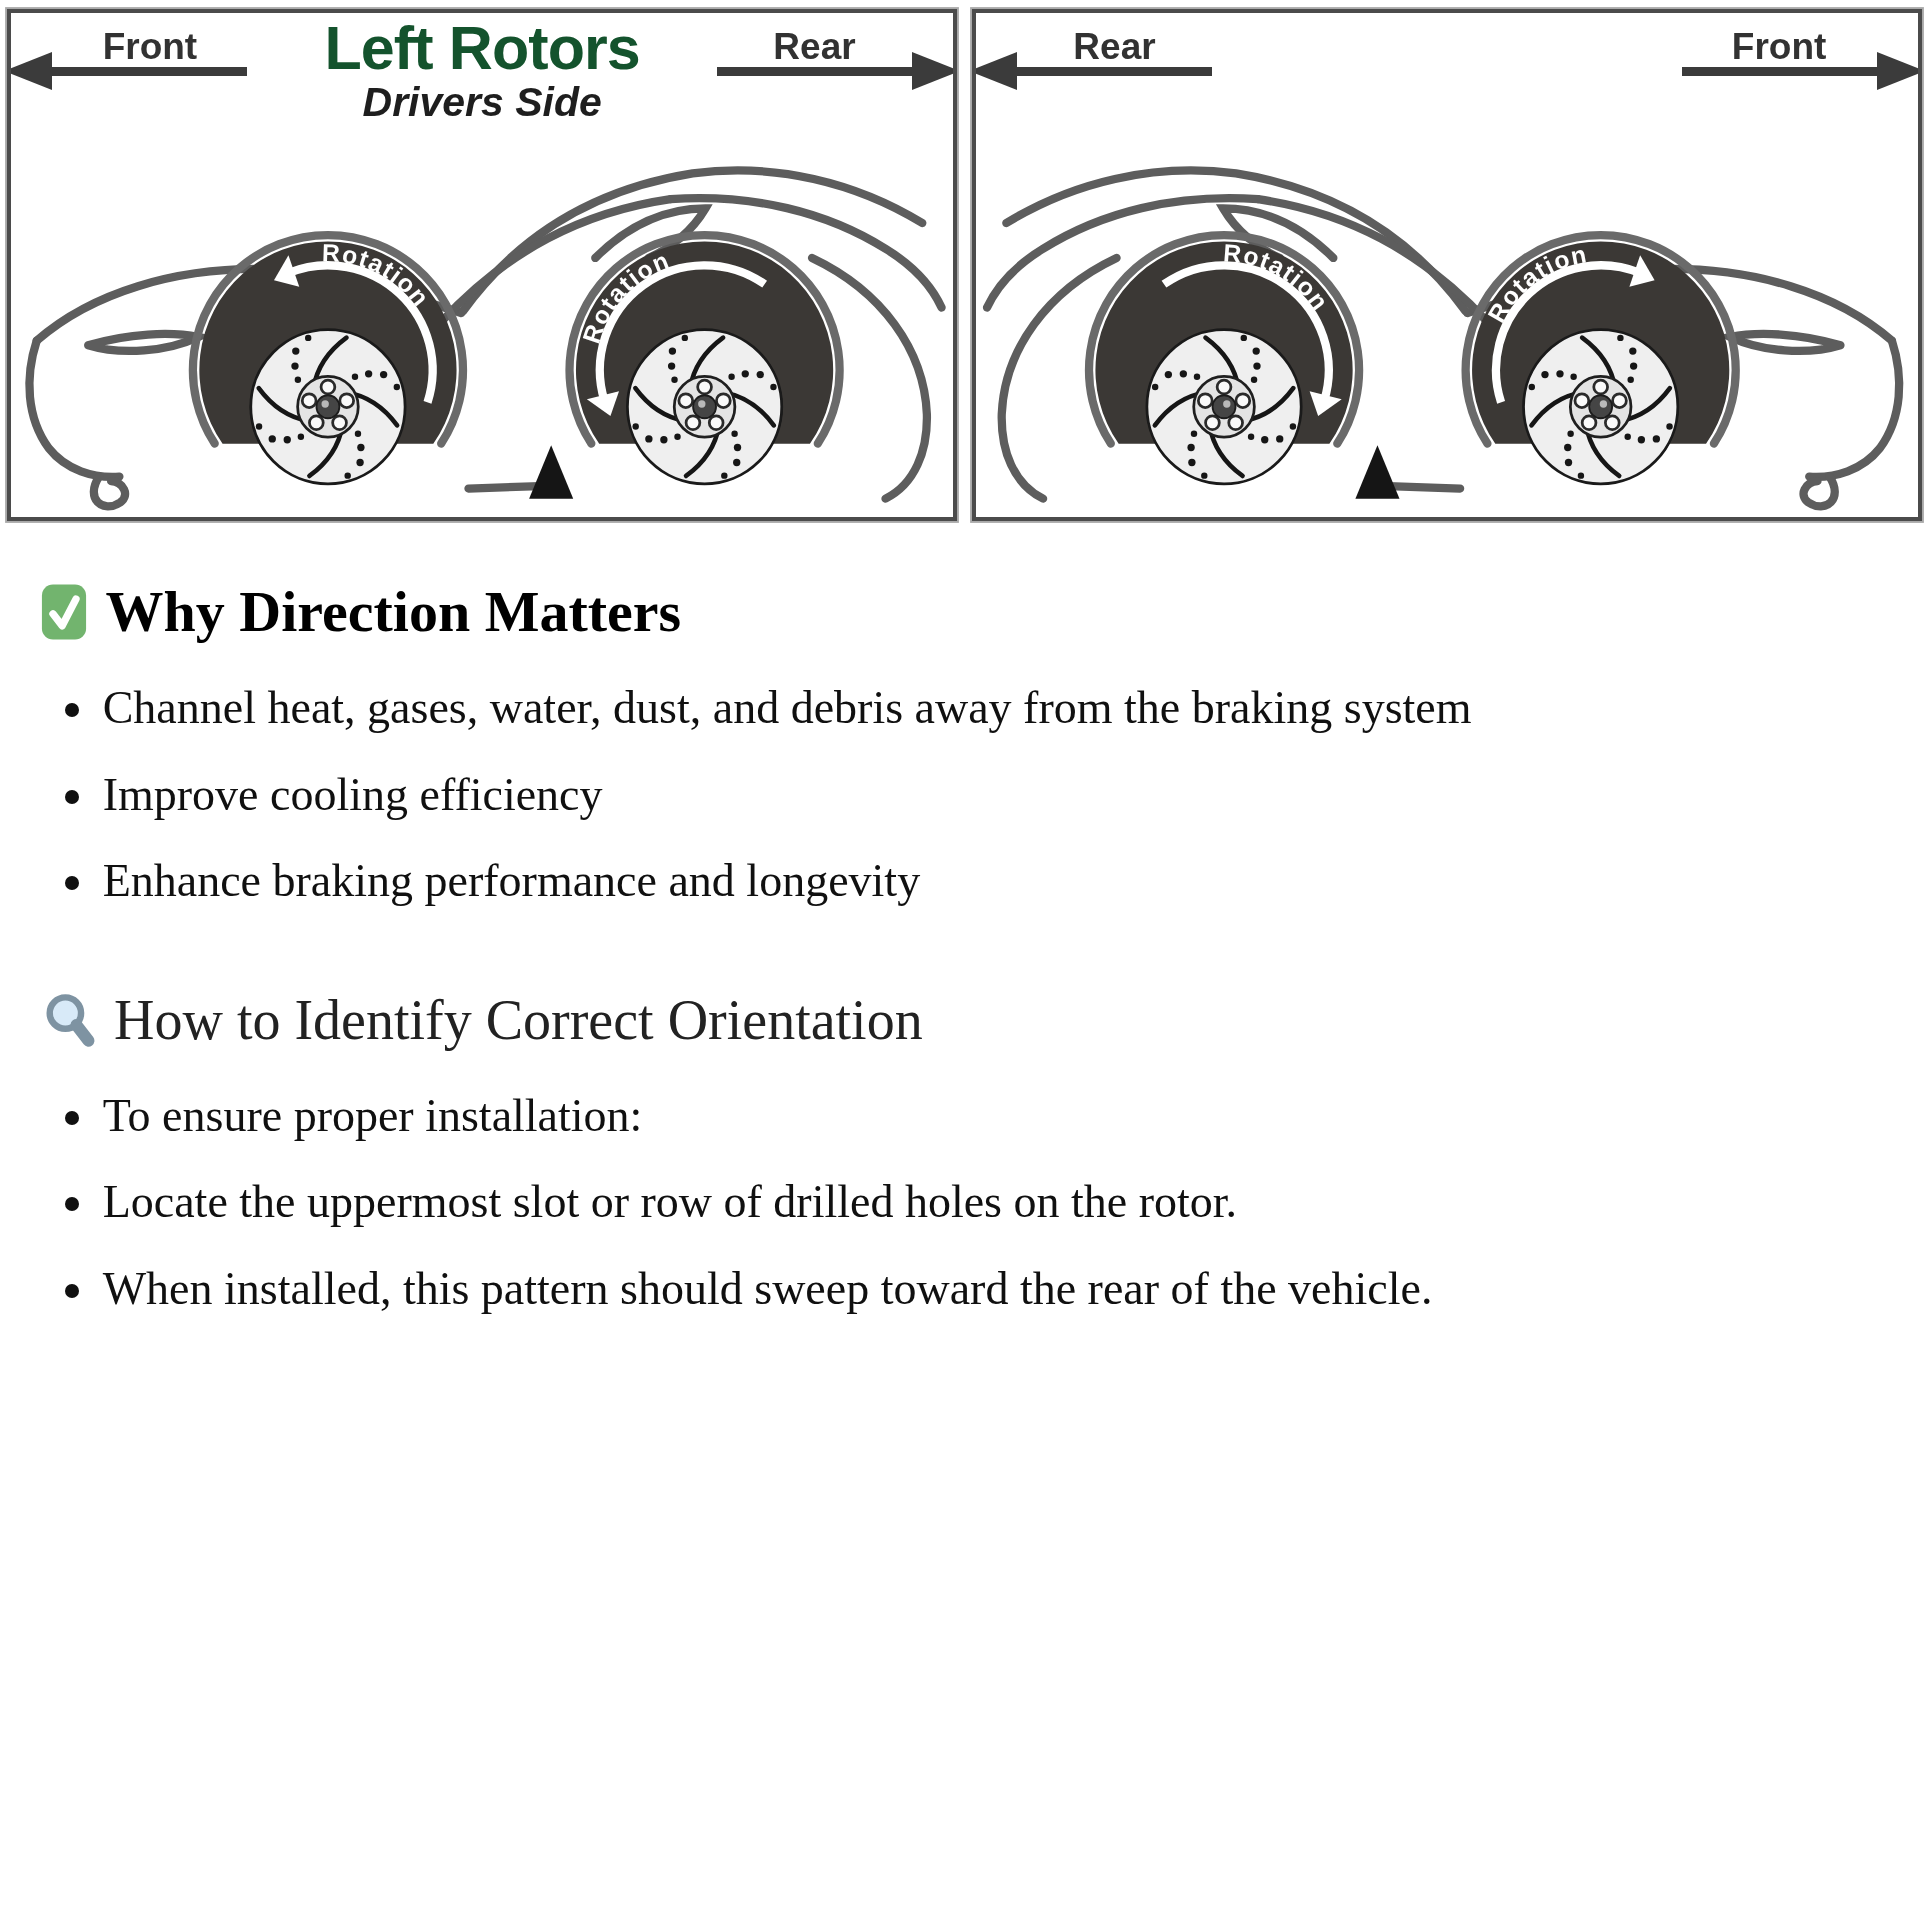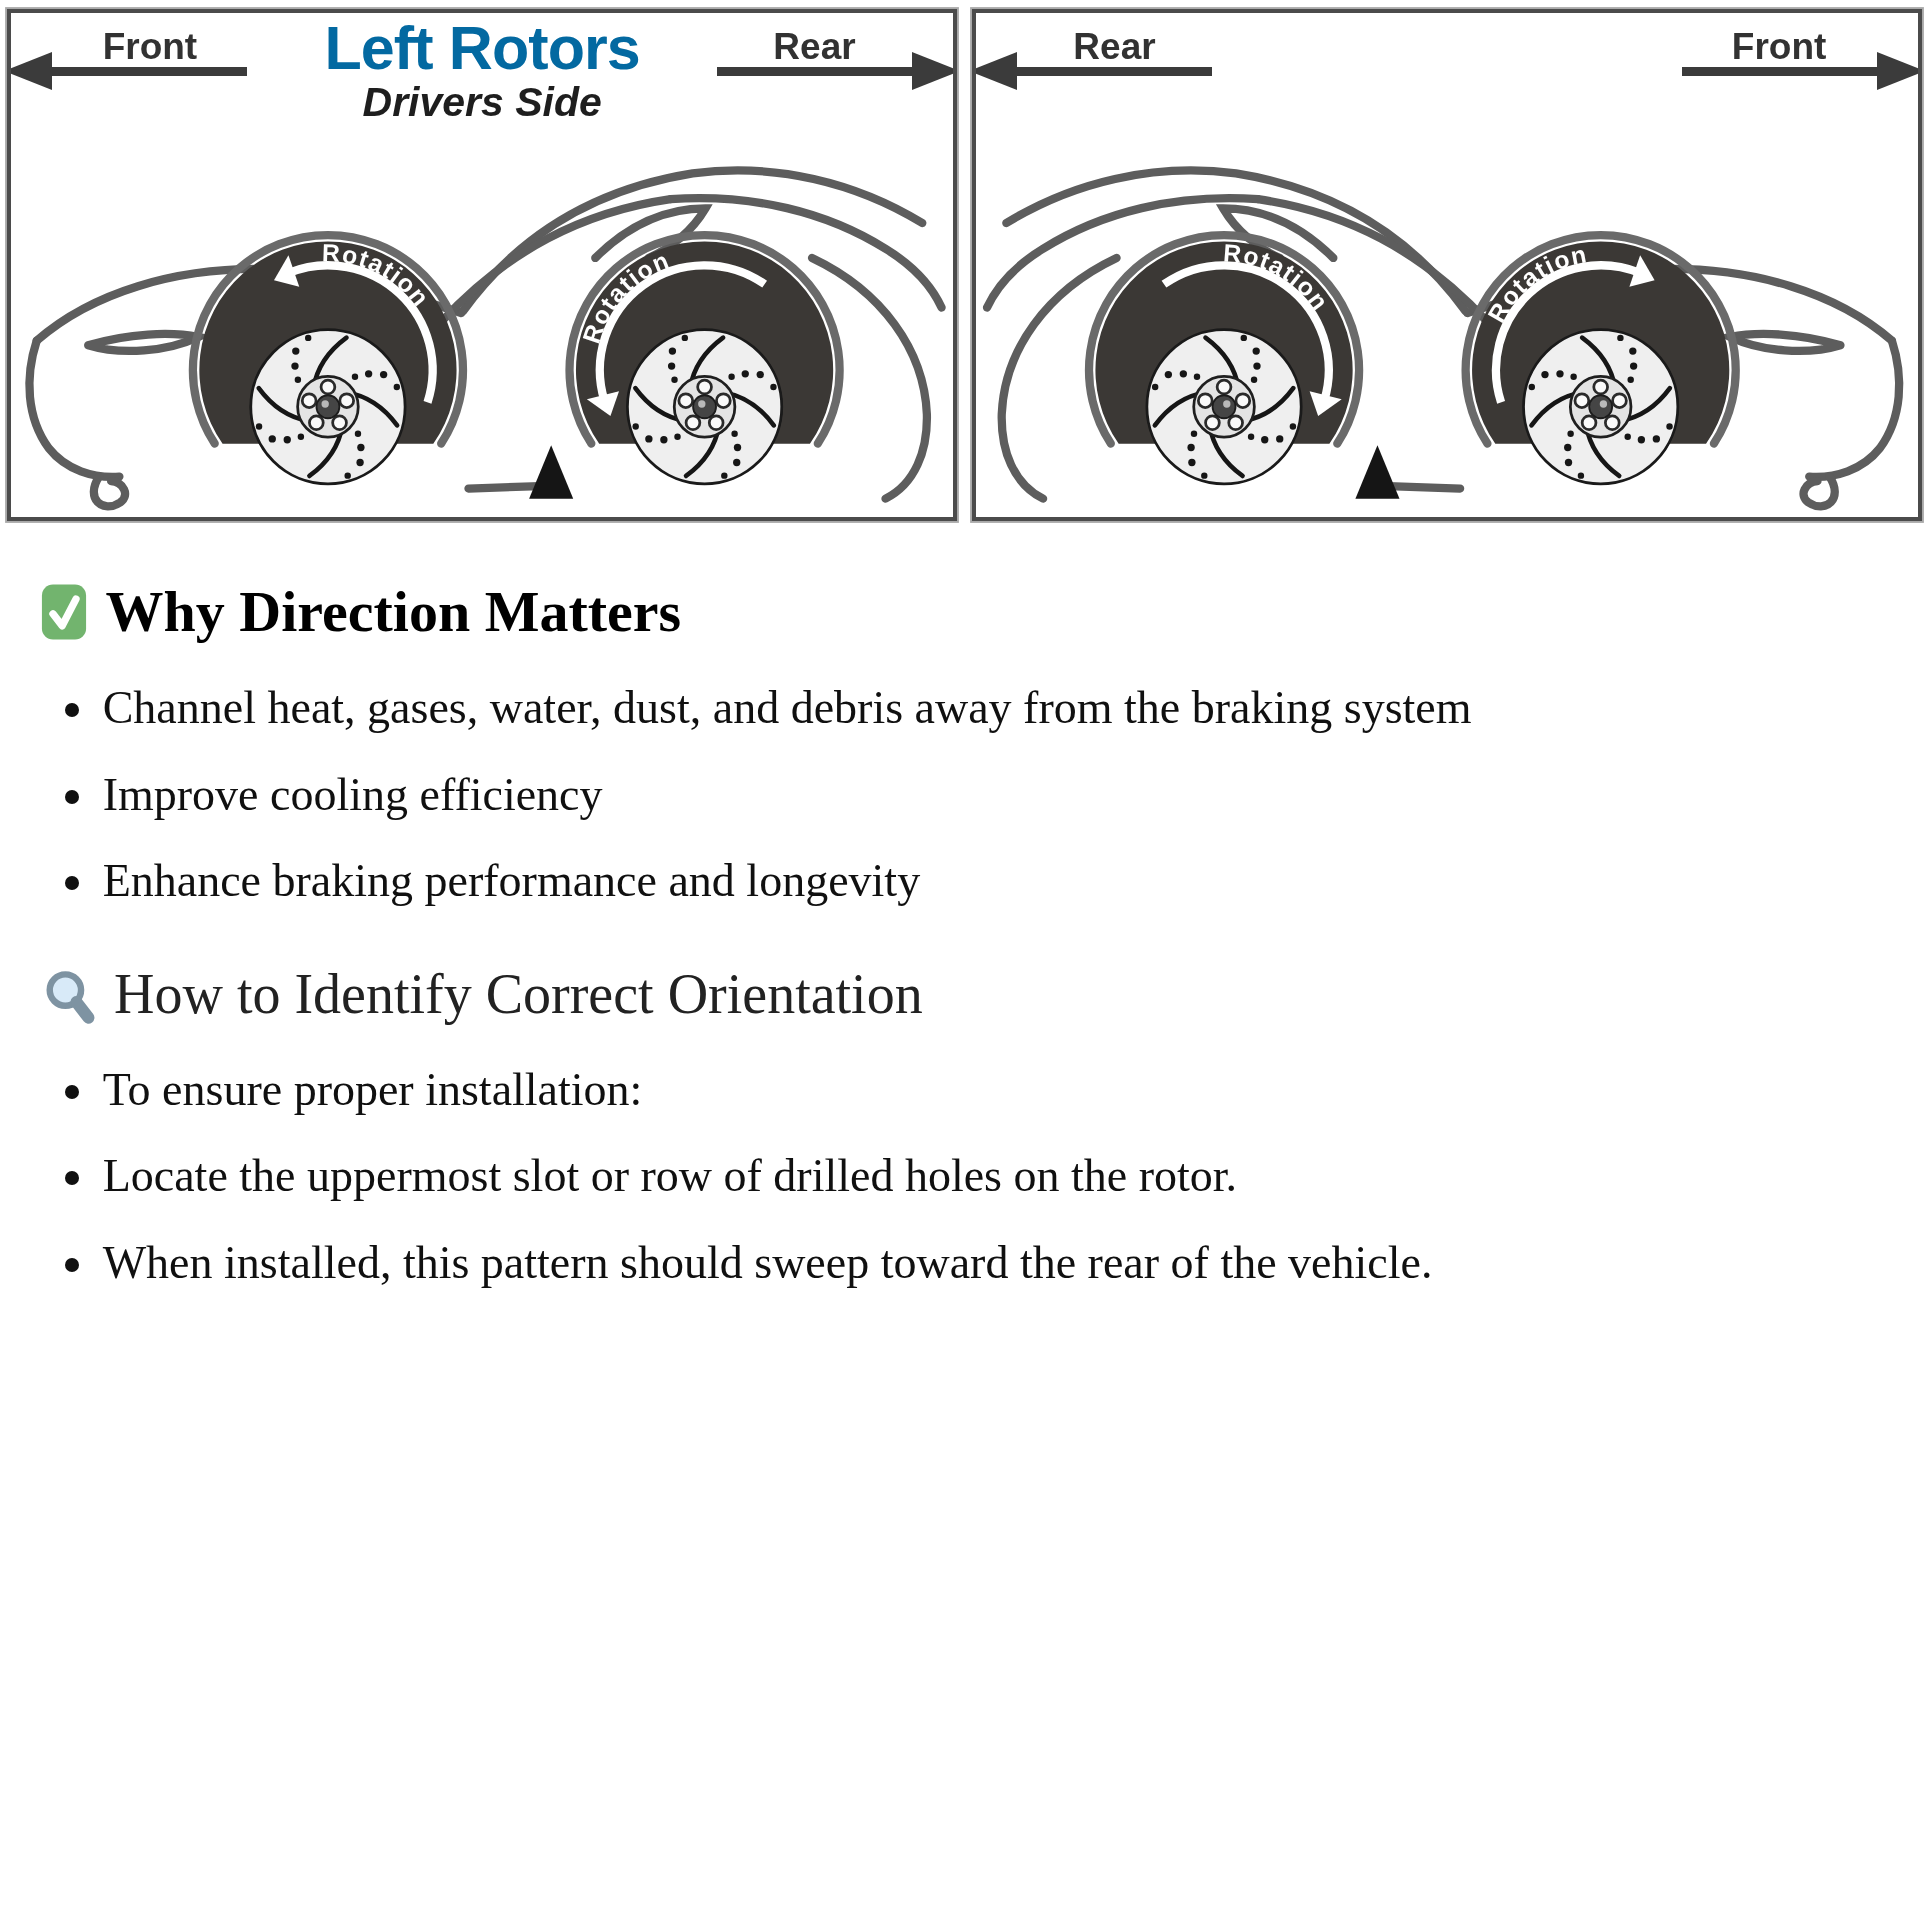--- a/index.html
+++ b/index.html
@@ -5,41 +5,41 @@
   html,body{margin:0;padding:0;background:#fff;}
   body{width:1929px;height:1929px;overflow:hidden;font-family:"Liberation Serif",serif;color:#101010;}
 
   
   .diagram{display:flex;gap:15px;padding:9.3px 7.4px 0 7.4px;align-items:flex-end;}
   .panel{position:relative;flex:1 1 0;height:512px;border:4.6px solid #4b4b4b;
          box-shadow:0 0 0 1.9px #a9a9a9;background:#fff;box-sizing:border-box;overflow:hidden;}
   .panel-header{position:relative;height:109px;}
   .title-wrap{position:absolute;left:50%;top:3.7px;transform:translateX(-50%);
               text-align:center;white-space:nowrap;}
-  .panel-title{font:900 61px/1.02 "Liberation Sans",sans-serif;color:#0369a1;letter-spacing:-0.9px;}
+  .panel-title{font:900 61px/1.02 "Liberation Sans",sans-serif;color:#14532d;letter-spacing:-0.9px;}
   .panel-sub{font:700 41px/1.05 "Liberation Sans",sans-serif;font-style:italic;color:#1e1e1e;margin-top:1.9px;}
   .dir-arrow{position:absolute;top:15px;}
   .pos-left{left:41px;}
   .pos-right{right:41px;}
   .dir-arrow .lbl{font:700 37px/1 "Liberation Sans",sans-serif;color:#323232;text-align:center;margin:0 0 1.9px;}
   .shaft{position:relative;height:9.3px;background:#3b3b3b;min-width:195px;}
   .head-left .shaft::before{content:"";position:absolute;left:-48px;top:-15px;
       border-top:19.5px solid transparent;border-bottom:19.5px solid transparent;border-right:48px solid #3b3b3b;}
   .head-right .shaft::after{content:"";position:absolute;right:-48px;top:-15px;
       border-top:19.5px solid transparent;border-bottom:19.5px solid transparent;border-left:48px solid #3b3b3b;}
   .car-box{position:absolute;left:0;right:0;top:109px;bottom:0;}
   .car-box svg{width:100%;height:100%;display:block;}
 
   
   .article{margin:28px 37px 0 41px;max-width:1447px;font-size:46px;line-height:1.72;}
   .intro{margin:0;}
   h2.sec{display:flex;align-items:center;gap:18.6px;font-size:58px;line-height:1.1;
          margin:59px 0 0;font-weight:700;color:#000;}
-  h3.sec{display:flex;align-items:flex-end;gap:15px;font-size:56px;line-height:1.1;
-         margin:44px 0 0;font-weight:400;color:#222;}
+  h3.sec{display:flex;align-items:flex-start;gap:15px;font-size:56px;line-height:1.1;
+         margin:70px 0 0;font-weight:400;color:#222;}
   .lead{margin:56px 0 0;}
   ul.blist{margin:24px 0 0;padding-left:58px;}
   ul.blist li{padding-left:3.7px;}
   ul.blist li + li{margin-top:7.4px;}
   .emoji{display:inline-flex;flex:0 0 auto;}
   .emoji svg{display:block;}
 </style>
 </head>
 <body>
 

